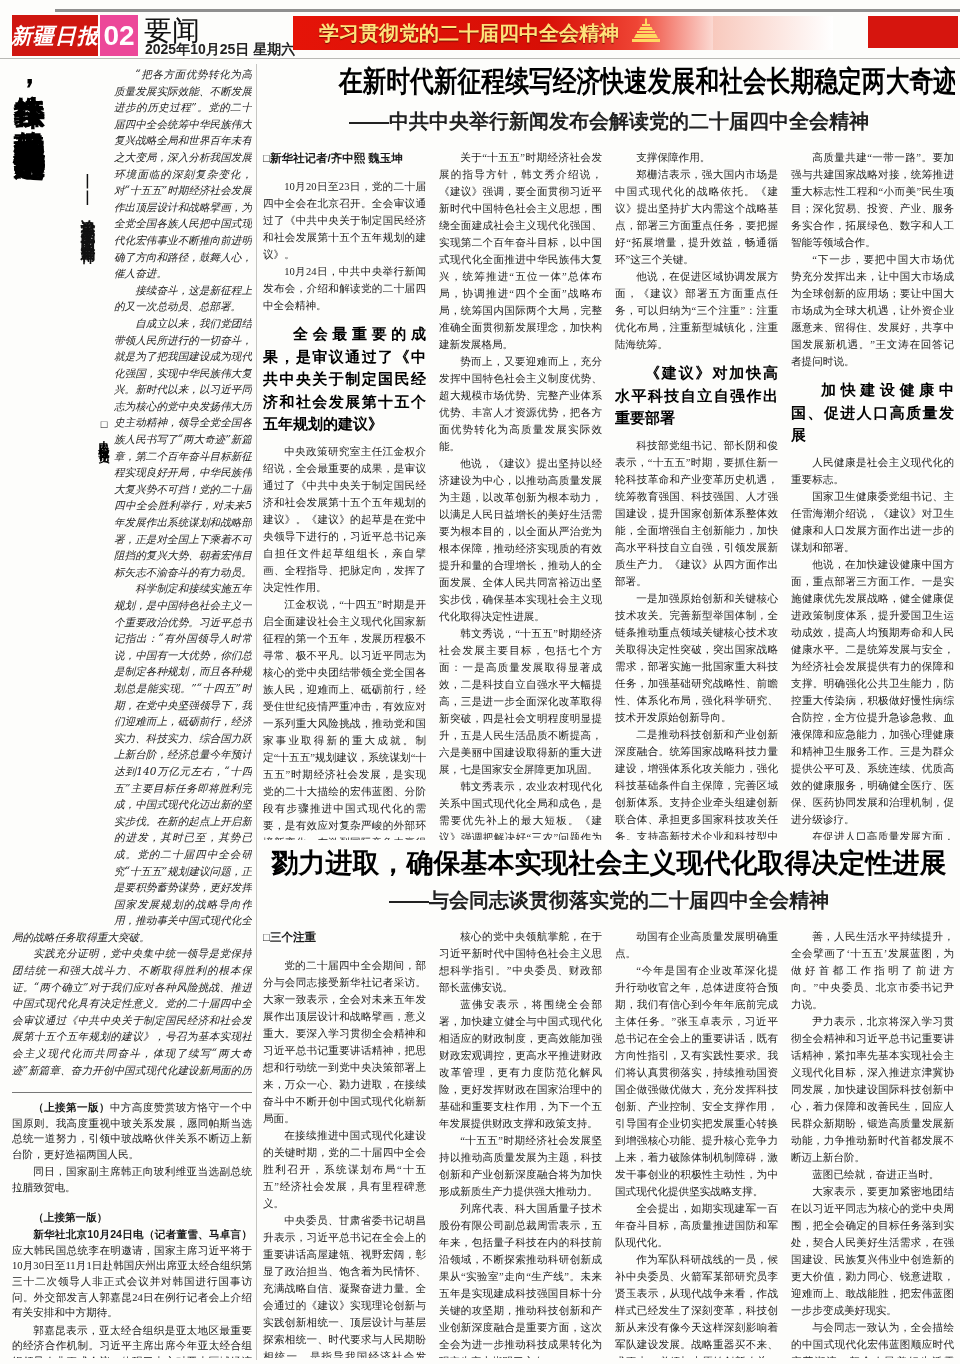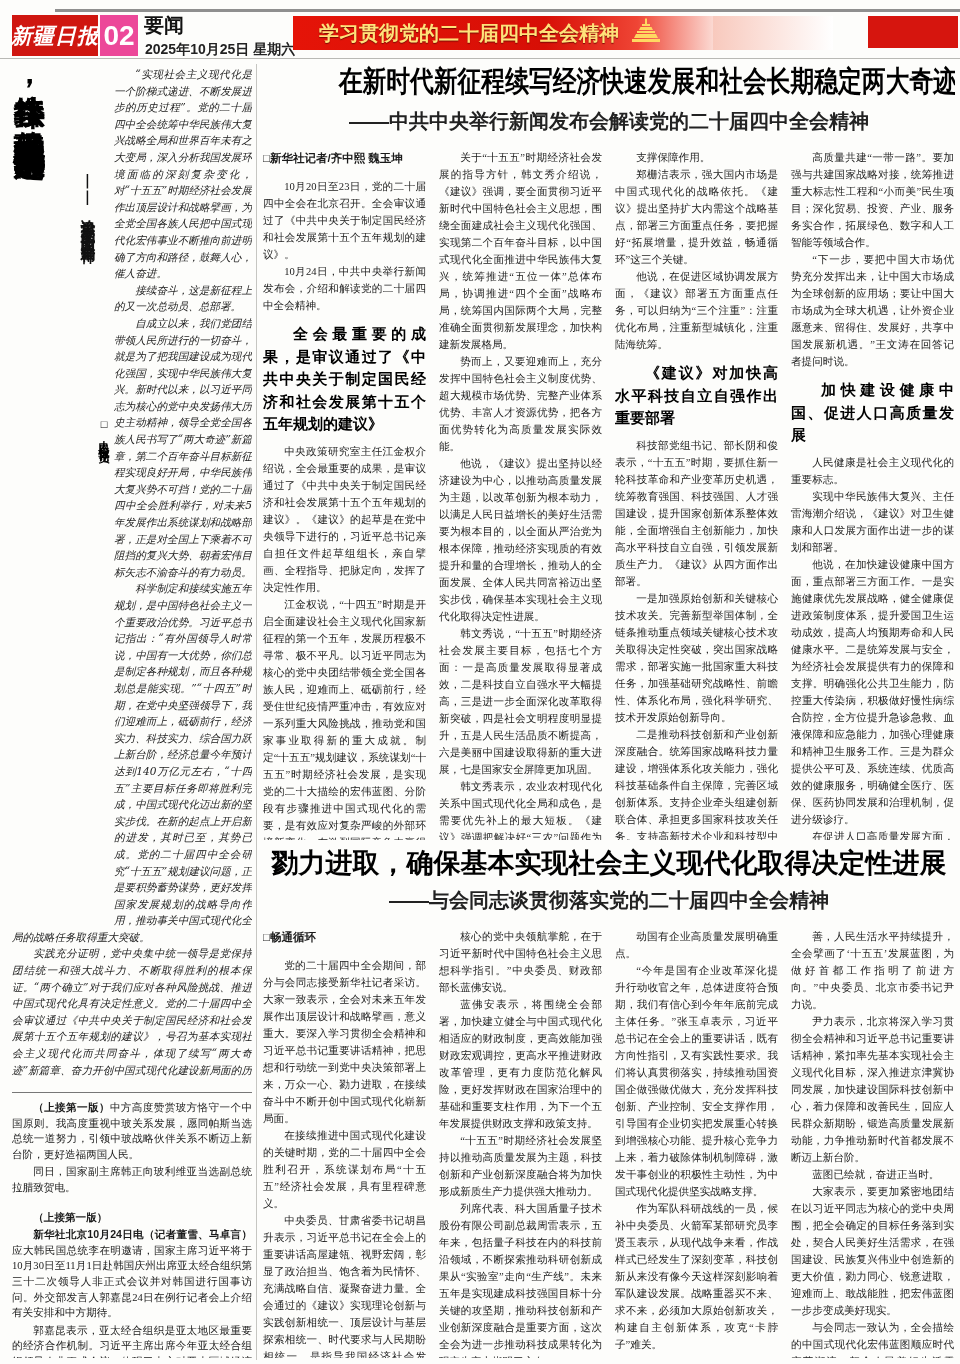--- a/index.html
+++ b/index.html
@@ -8,21 +8,21 @@
   
   .topline{position:absolute;left:55px;top:9px;width:905px;height:3px;background:#8f8f8f;}
   .logo-box{position:absolute;left:12px;top:15px;width:86px;height:41px;background:#cf1610;
             display:flex;align-items:center;justify-content:center;}
   .logo-text{color:#fff;font-family:"DejaVu Serif",serif;font-style:italic;font-weight:bold;
              font-size:21px;letter-spacing:1px;white-space:nowrap;}
   .pagenum-box{position:absolute;left:100px;top:15px;width:38px;height:41px;background:#ec4899;
                display:flex;align-items:center;justify-content:center;}
   .pagenum{color:#fff;font-family:"Liberation Sans",sans-serif;font-size:28px;font-weight:bold;}
   .section-name{position:absolute;left:144px;top:12px;font-family:"Liberation Sans",sans-serif;
-                font-weight:bold;font-size:20px;color:#111;}
+                font-weight:normal;font-size:28px;color:#111;}
   .edition-date{position:absolute;left:145px;top:41px;font-family:"Liberation Sans",sans-serif;
                 font-size:14px;font-weight:bold;color:#222;}
   .banner{position:absolute;left:293px;top:16px;width:420px;height:34px;
           background:linear-gradient(90deg,#e51408 0%,#d70f06 60%,#ef4535 82%,#fbd9d2 100%);
           display:flex;align-items:center;}
   .banner-label{color:#ffe27a;font-family:"Liberation Sans",sans-serif;font-weight:bold;
                 font-size:20px;padding-left:26px;text-shadow:0 1px 1px #7a0b05;white-space:nowrap;}
   .banner-gate{margin-left:10px;}
   .banner-tail{position:absolute;left:713px;top:16px;width:120px;height:34px;
                background:linear-gradient(90deg,#f8c9bd,#fff);}
@@ -99,21 +99,21 @@
 
   <div class="v-sep"></div>
 
   <div class="commentary">
     <div class="comm-float">
       <div class="v-headline">接续奋斗，确保基本实现社会主义现代化取得决定性进展</div>
       <div class="v-kicker">——论学习贯彻党的二十届四中全会精神</div>
       <div class="v-byline">□人民日报评论员</div>
     </div>
     <div class="comm-body">
-        <p class="b-p">“实现社会主义现代化是一个阶梯式递进、不断发展进步的历史过程”。党的二十届四中全会统筹中华民族伟大复兴战略全局和世界百年未有之大变局，深入分析我国发展环境面临的深刻复杂变化，对“十五五”时期经济社会发展作出顶层设计和战略擘画，为全党全国各族人民把中国式现代化宏伟事业不断推向前进明确了方向和路径，鼓舞人心，催人奋进。</p>
+        <p class="b-p">“把各方面优势转化为高质量发展实际效能、不断发展进步的历史过程”。党的二十届四中全会统筹中华民族伟大复兴战略全局和世界百年未有之大变局，深入分析我国发展环境面临的深刻复杂变化，对“十五五”时期经济社会发展作出顶层设计和战略擘画，为全党全国各族人民把中国式现代化宏伟事业不断推向前进明确了方向和路径，鼓舞人心，催人奋进。</p>
         <p class="b-p">接续奋斗，这是新征程上的又一次总动员、总部署。</p>
         <p class="b-p">自成立以来，我们党团结带领人民所进行的一切奋斗，就是为了把我国建设成为现代化强国，实现中华民族伟大复兴。新时代以来，以习近平同志为核心的党中央发扬伟大历史主动精神，领导全党全国各族人民书写了“两大奇迹”新篇章，第二个百年奋斗目标新征程实现良好开局，中华民族伟大复兴势不可挡！党的二十届四中全会胜利举行，对未来5年发展作出系统谋划和战略部署，正是对全国上下乘着不可阻挡的复兴大势、朝着宏伟目标矢志不渝奋斗的有力动员。</p>
         <p class="b-p">科学制定和接续实施五年规划，是中国特色社会主义一个重要政治优势。习近平总书记指出：“有外国领导人时常说，中国有一大优势，你们总是制定各种规划，而且各种规划总是能实现。”“十四五”时期，在党中央坚强领导下，我们迎难而上，砥砺前行，经济实力、科技实力、综合国力跃上新台阶，经济总量今年预计达到140万亿元左右，“十四五”主要目标任务即将胜利完成，中国式现代化迈出新的坚实步伐。在新的起点上开启新的进发，其时已至，其势已成。党的二十届四中全会研究“十五五”规划建议问题，正是要积势蓄势谋势，更好发挥国家发展规划的战略导向作用，推动事关中国式现代化全局的战略任务取得重大突破。</p>
         <p class="b-p">实践充分证明，党中央集中统一领导是党保持团结统一和强大战斗力、不断取得胜利的根本保证。“两个确立”对于我们应对各种风险挑战、推进中国式现代化具有决定性意义。党的二十届四中全会审议通过《中共中央关于制定国民经济和社会发展第十五个五年规划的建议》，号召为基本实现社会主义现代化而共同奋斗，体现了续写“两大奇迹”新篇章、奋力开创中国式现代化建设新局面的历史主动，彰显了中国人民坚定不移以中国式现代化全面推进强国建设、民族复兴伟业的战略自信。</p>
       </div>
   </div>
 
   <div class="left-rule"></div>
 
   <div class="continuation">
@@ -152,46 +152,47 @@
           <h3 class="b-h">《建议》对加快高水平科技自立自强作出重要部署</h3>
           <p class="b-p">科技部党组书记、部长阴和俊表示，“十五五”时期，要抓住新一轮科技革命和产业变革历史机遇，统筹教育强国、科技强国、人才强国建设，提升国家创新体系整体效能，全面增强自主创新能力，加快高水平科技自立自强，引领发展新质生产力。《建议》从四方面作出部署。</p>
           <p class="b-p">一是加强原始创新和关键核心技术攻关。完善新型举国体制，全链条推动重点领域关键核心技术攻关取得决定性突破，突出国家战略需求，部署实施一批国家重大科技任务，加强基础研究战略性、前瞻性、体系化布局，强化科学研究、技术开发原始创新导向。</p>
           <p class="b-p">二是推动科技创新和产业创新深度融合。统筹国家战略科技力量建设，增强体系化攻关能力，强化科技基础条件自主保障，完善区域创新体系。支持企业牵头组建创新联合体、承担更多国家科技攻关任务。支持高新技术企业和科技型中小企业发展。</p>
         </div>
         <div class="col">
           <p class="b-p">高质量共建“一带一路”。要加强与共建国家战略对接，统筹推进重大标志性工程和“小而美”民生项目；深化贸易、投资、产业、服务务实合作，拓展绿色、数字和人工智能等领域合作。</p>
           <p class="b-p">“下一步，要把中国大市场优势充分发挥出来，让中国大市场成为全球创新的应用场；要让中国大市场成为全球大机遇，让外资企业愿意来、留得住、发展好，共享中国发展新机遇。”王文涛在回答记者提问时说。</p>
           <h3 class="b-h">加快建设健康中国、促进人口高质量发展</h3>
           <p class="b-p">人民健康是社会主义现代化的重要标志。</p>
-          <p class="b-p">实现中华民族伟大复兴、主任雷海潮介绍说，《建议》对卫生健康和人口发展方面作出进一步的谋划和部署。</p>
+          <p class="b-p">国家卫生健康委党组书记、主任雷海潮介绍说，《建议》对卫生健康和人口发展方面作出进一步的谋划和部署。</p>
           <p class="b-p">他说，在加快建设健康中国方面，重点部署三方面工作。一是实施健康优先发展战略，健全健康促进政策制度体系，提升爱国卫生运动成效，提高人均预期寿命和人民健康水平。二是统筹发展与安全，为经济社会发展提供有力的保障和支撑。明确强化公共卫生能力，防控重大传染病，积极做好慢性病综合防控，全方位提升急诊急救、血液保障和应急能力，加强心理健康和精神卫生服务工作。三是为群众提供公平可及、系统连续、优质高效的健康服务，明确健全医疗、医保、医药协同发展和治理机制，促进分级诊疗。</p>
           <p class="b-p">在促进人口高质量发展方面，雷海潮说，《建议》重点部署三方面工作。一是建设生育友好型社会，明确倡导积极婚育观，优化生育支持政策和激励政策。二是推动老有所养，健全养老事业和产业协同发展政策机制，优化基本养老服务供给，发展医养结合服务。三是推动老有所为，稳妥实施渐进式延迟法定退休年龄，优化就业、社保等方面年龄限制政策，积极开发老年人力资源，发展银发经济。</p>
         </div>
       </div>
   </div>
 
   <div class="bottom-article">
     <div class="bottom-headline">勠力进取，确保基本实现社会主义现代化取得决定性进展</div>
     <div class="sub-headline">——与会同志谈贯彻落实党的二十届四中全会精神</div>
     <div class="cols">
         <div class="col">
-          <div class="b-by">□畅通循环</div>
+          <div class="b-by">□三个注重</div>
           <p class="b-p">党的二十届四中全会期间，部分与会同志接受新华社记者采访。大家一致表示，全会对未来五年发展作出顶层设计和战略擘画，意义重大。要深入学习贯彻全会精神和习近平总书记重要讲话精神，把思想和行动统一到党中央决策部署上来，万众一心、勠力进取，在接续奋斗中不断开创中国式现代化崭新局面。</p>
           <p class="b-p">在接续推进中国式现代化建设的关键时期，党的二十届四中全会胜利召开，系统谋划布局“十五五”经济社会发展，具有里程碑意义。</p>
           <p class="b-p">中央委员、甘肃省委书记胡昌升表示，习近平总书记在全会上的重要讲话高屋建瓴、视野宏阔，彰显了政治担当、饱含着为民情怀、充满战略自信、凝聚奋进力量。全会通过的《建议》实现理论创新与实践创新相统一、顶层设计与基层探索相统一、时代要求与人民期盼相统一，是指导我国经济社会发展、推进中国式现代化的纲领性文献。</p>
         </div>
         <div class="col">
           <p class="b-p">核心的党中央领航掌舵，在于习近平新时代中国特色社会主义思想科学指引。”中央委员、财政部部长蓝佛安说。</p>
           <p class="b-p">蓝佛安表示，将围绕全会部署，加快建立健全与中国式现代化相适应的财政制度，更高效能加强财政宏观调控，更高水平推进财政改革管理，更有力度防范化解风险，更好发挥财政在国家治理中的基础和重要支柱作用，为下一个五年发展提供财政支撑和政策支持。</p>
           <p class="b-p">“十五五”时期经济社会发展坚持以推动高质量发展为主题，科技创新和产业创新深度融合将为加快形成新质生产力提供强大推动力。</p>
           <p class="b-p">列席代表、科大国盾量子技术股份有限公司副总裁周雷表示，五年来，包括量子科技在内的科技前沿领域，不断探索推动科研创新成果从“实验室”走向“生产线”。未来五年是实现建成科技强国目标十分关键的攻坚期，推动科技创新和产业创新深度融合是重要方面，这次全会为进一步推动科技成果转化为现实生产力指明了方向。</p>
         </div>
         <div class="col">
           <p class="b-p">动国有企业高质量发展明确重点。</p>
           <p class="b-p">“今年是国有企业改革深化提升行动收官之年，总体进度符合预期，我们有信心到今年年底前完成主体任务。”张玉卓表示，习近平总书记在全会上的重要讲话，既有方向性指引，又有实践性要求。我们将认真贯彻落实，持续推动国资国企做强做优做大，充分发挥科技创新、产业控制、安全支撑作用，引导国有企业切实把发展重心转换到增强核心功能、提升核心竞争力上来，着力破除体制机制障碍，激发干事创业的积极性主动性，为中国式现代化提供坚实战略支撑。</p>
+          <p class="b-p">全会提出，如期实现建军一百年奋斗目标，高质量推进国防和军队现代化。</p>
           <p class="b-p">作为军队科研战线的一员，候补中央委员、火箭军某部研究员李贤玉表示，从现代战争来看，作战样式已经发生了深刻变革，科技创新从来没有像今天这样深刻影响着军队建设发展。战略重器买不来、求不来，必须加大原始创新攻关，构建自主创新体系，攻克“卡脖子”难关。</p>
         </div>
         <div class="col">
           <p class="b-p">善，人民生活水平持续提升，全会擘画了‘十五五’发展蓝图，为做好首都工作指明了前进方向。”中央委员、北京市委书记尹力说。</p>
           <p class="b-p">尹力表示，北京将深入学习贯彻全会精神和习近平总书记重要讲话精神，紧扣率先基本实现社会主义现代化目标，深入推进京津冀协同发展，加快建设国际科技创新中心，着力保障和改善民生，回应人民群众新期盼，锻造高质量发展新动能，力争推动新时代首都发展不断迈上新台阶。</p>
           <p class="b-p">蓝图已绘就，奋进正当时。</p>
           <p class="b-p">大家表示，要更加紧密地团结在以习近平同志为核心的党中央周围，把全会确定的目标任务落到实处，契合人民美好生活需求，在强国建设、民族复兴伟业中创造新的更大价值，勠力同心、锐意进取，迎难而上、敢战能胜，把宏伟蓝图一步步变成美好现实。</p>
           <p class="b-p">与会同志一致认为，全会描绘的中国式现代化宏伟蓝图顺应时代变革潮流、契合人民美好生活需求，既要金山银山，更要绿水青山；要以‘一分部署、九分落实’的韧劲狠抓落实，推动中国式现代化建设在全面建设社会主义现代化国家新征程上不断展现崭新面貌。</p>
         </div>
       </div>

